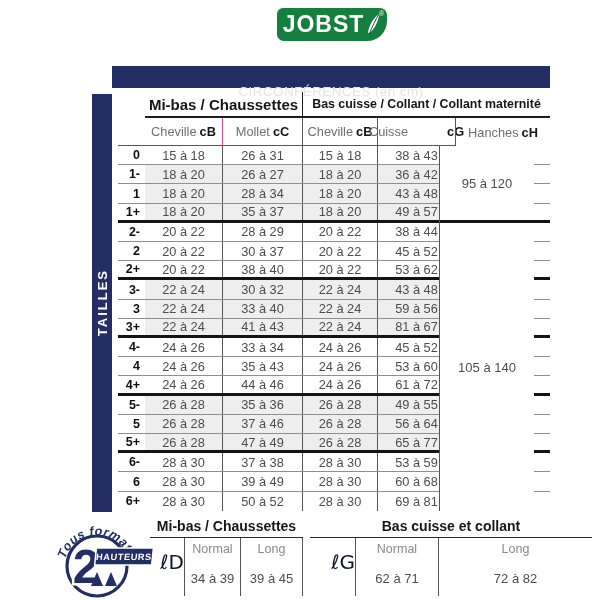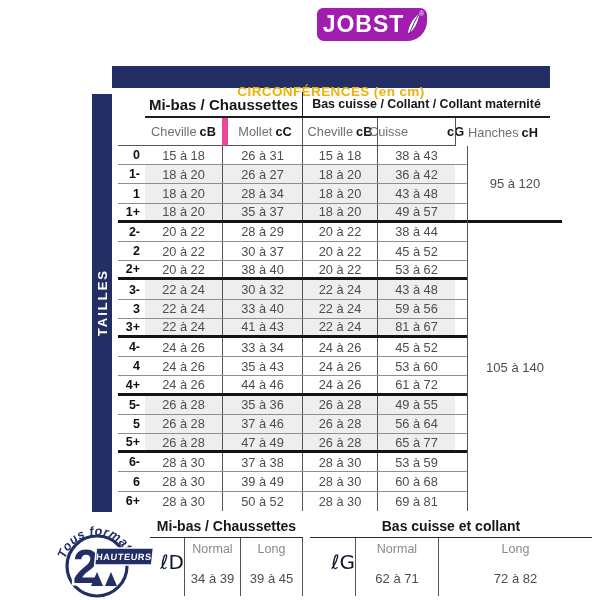--- a/index.html
+++ b/index.html
@@ -1,29 +1,29 @@
 <!DOCTYPE html>
 <html><head>
 <meta charset="utf-8">
 <style>
   html,body{margin:0;padding:0;background:#fff;}
   .page{position:relative;width:600px;height:600px;background:#fff;overflow:hidden;
         font-family:"Liberation Sans",sans-serif;}
 
   
-  .logo{position:absolute;left:277px;top:8px;width:110px;height:33px;background:#a21caf;
-        border-radius:6px 7px 20px 7px;display:flex;align-items:center;justify-content:center;margin-left:40px;}
+  .logo{position:absolute;left:277px;top:8px;width:110px;height:33px;background:#15803d;
+        border-radius:6px 7px 20px 7px;display:flex;align-items:center;justify-content:center;}
   .logo-text{color:#fff;font-weight:bold;font-size:23px;letter-spacing:1px;}
   .logo .reg{position:absolute;right:3px;top:2px;font-size:6.5px;color:#fff;}
   .feather{margin-left:2px;margin-top:-2px;}
 
   
   .strip{position:absolute;left:112px;top:66px;width:438px;height:22px;background:#232f64;
          display:flex;align-items:center;justify-content:center;}
-  .strip span{color:#eab308;font-weight:bold;font-size:13.5px;letter-spacing:.4px;margin-top:28px;}
+  .strip span{color:#e5e5e5;font-weight:normal;font-size:13.5px;letter-spacing:.4px;margin-top:28px;}
 
   
   .tailles{position:absolute;left:92px;top:94px;width:20px;height:418px;background:#232f64;
            display:flex;align-items:center;justify-content:center;}
   .tailles span{writing-mode:vertical-rl;transform:rotate(180deg);color:#fff;font-weight:bold;
                 font-size:13px;letter-spacing:2px;}
 
   
   .table{position:absolute;left:118px;top:92px;width:432px;height:419px;}
   .ghead{display:flex;height:26px;box-sizing:border-box;}
@@ -31,39 +31,39 @@
   .gh-a{width:157px;box-sizing:border-box;border-bottom:2px solid #1d1d1d;display:flex;
         align-items:center;justify-content:center;font-weight:bold;font-size:15px;color:#161616;}
   .gh-b{width:248px;box-sizing:border-box;border-left:1.5px solid #1d1d1d;border-bottom:2px solid #1d1d1d;
         display:flex;align-items:center;justify-content:center;font-weight:bold;font-size:12.4px;color:#161616;}
   .shead{display:flex;height:28px;box-sizing:border-box;}
   .sh{box-sizing:border-box;display:flex;align-items:center;justify-content:center;font-size:12.8px;}
   .sh .shl{color:#6f6f6f;}
   .sh b{color:#161616;margin-left:3px;}
   .sh-spacer{width:27px;border-bottom:1px solid #555;}
   .sh1{width:77px;border-bottom:1px solid #555;}
-  .sh2{width:80px;border-left:6px solid #ec4899;border-bottom:1px solid #555;}
+  .sh2{width:80px;border-left:1px solid #ec4899;border-bottom:1px solid #555;}
   .sh3{width:75px;border-left:1px solid #555;border-bottom:1px solid #555;}
   .sh4{width:78px;border-left:1px solid #555;border-bottom:1px solid #555;gap:36px;}
   .sh5{width:95px;border-left:1px solid #555;}
 
   .trow{display:flex;height:19.21px;box-sizing:border-box;border-bottom:1px solid #8f8f8f;}
   .trow.gend{border-bottom:3px solid #141414;}
   .trow:last-child{border-bottom:none;}
   .c-size{width:27px;box-sizing:border-box;font-weight:bold;font-size:12.5px;color:#0f0f0f;
           display:flex;align-items:center;justify-content:flex-end;padding-right:5px;}
   .c-v{box-sizing:border-box;display:flex;align-items:center;justify-content:center;
        font-size:12.8px;color:#4d4d4d;}
   .c0{width:77px;}
   .c1{width:80px;border-left:1px solid #555;}
   .c2{width:75px;border-left:1px solid #555;}
   .c3{width:78px;border-left:1px solid #555;}
   .shaded .c-v{background:#eeeeee;}
 
-  .hanches{position:absolute;left:349px;top:54px;width:95px;height:365px;box-sizing:border-box;
+  .hanches{position:absolute;left:321px;top:54px;width:95px;height:365px;box-sizing:border-box;
            border-left:1px solid #555;background:#fff;}
   .hanches .h1{height:77px;box-sizing:border-box;border-bottom:3px solid #141414;display:flex;
                align-items:center;justify-content:center;font-size:13px;color:#4d4d4d;}
   .hanches .h2{height:288px;display:flex;align-items:center;justify-content:center;
                font-size:13px;color:#4d4d4d;}
 
   
   .bt{position:absolute;top:518px;}
   .bt-left{left:150px;width:153px;}
   .bt-right{left:310px;width:282px;}

